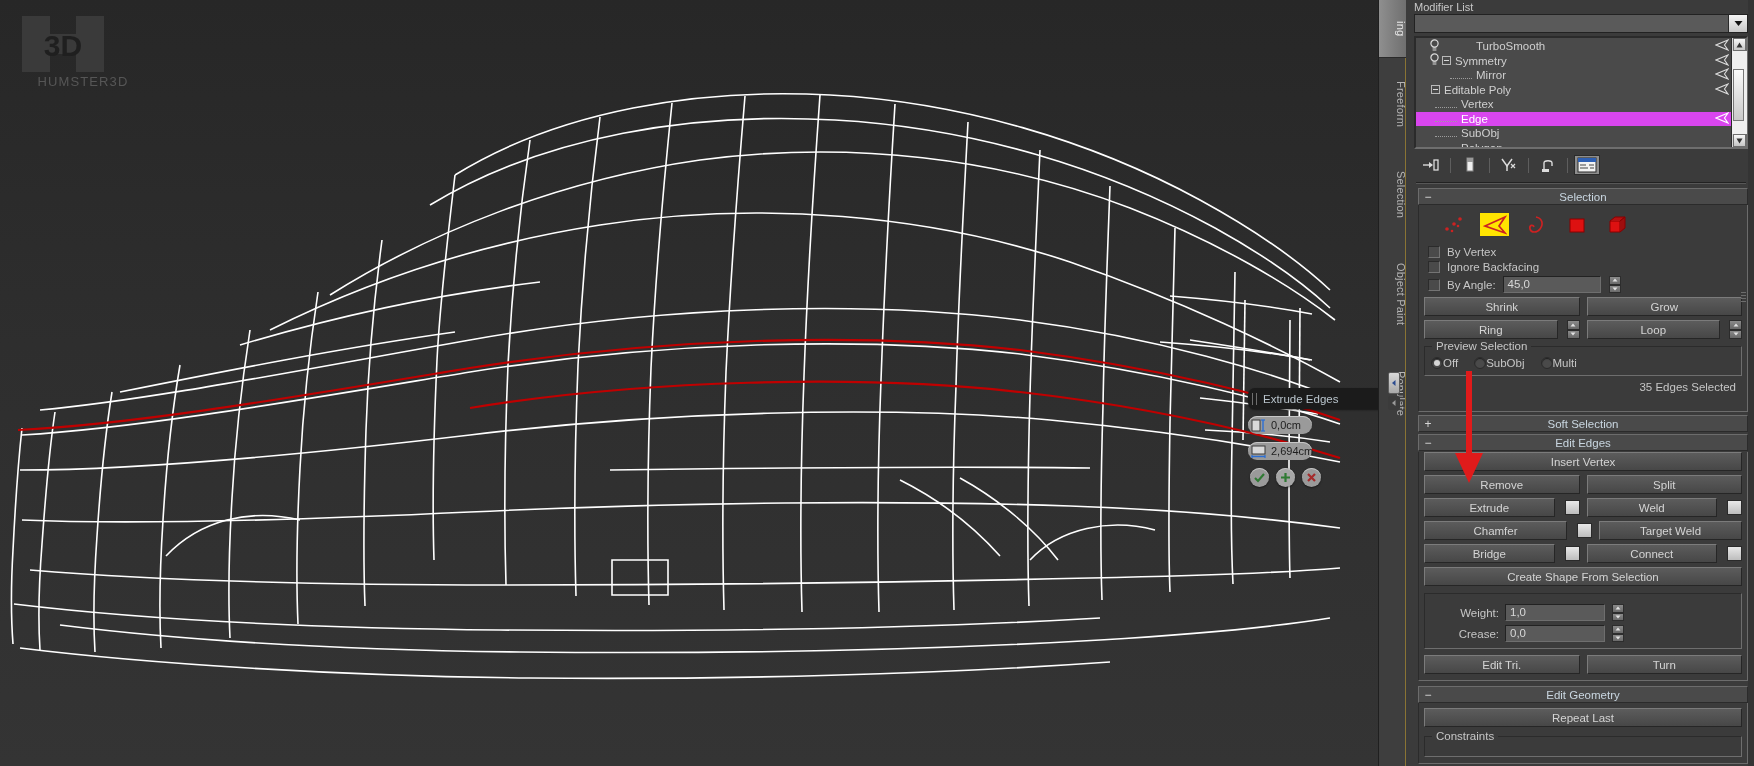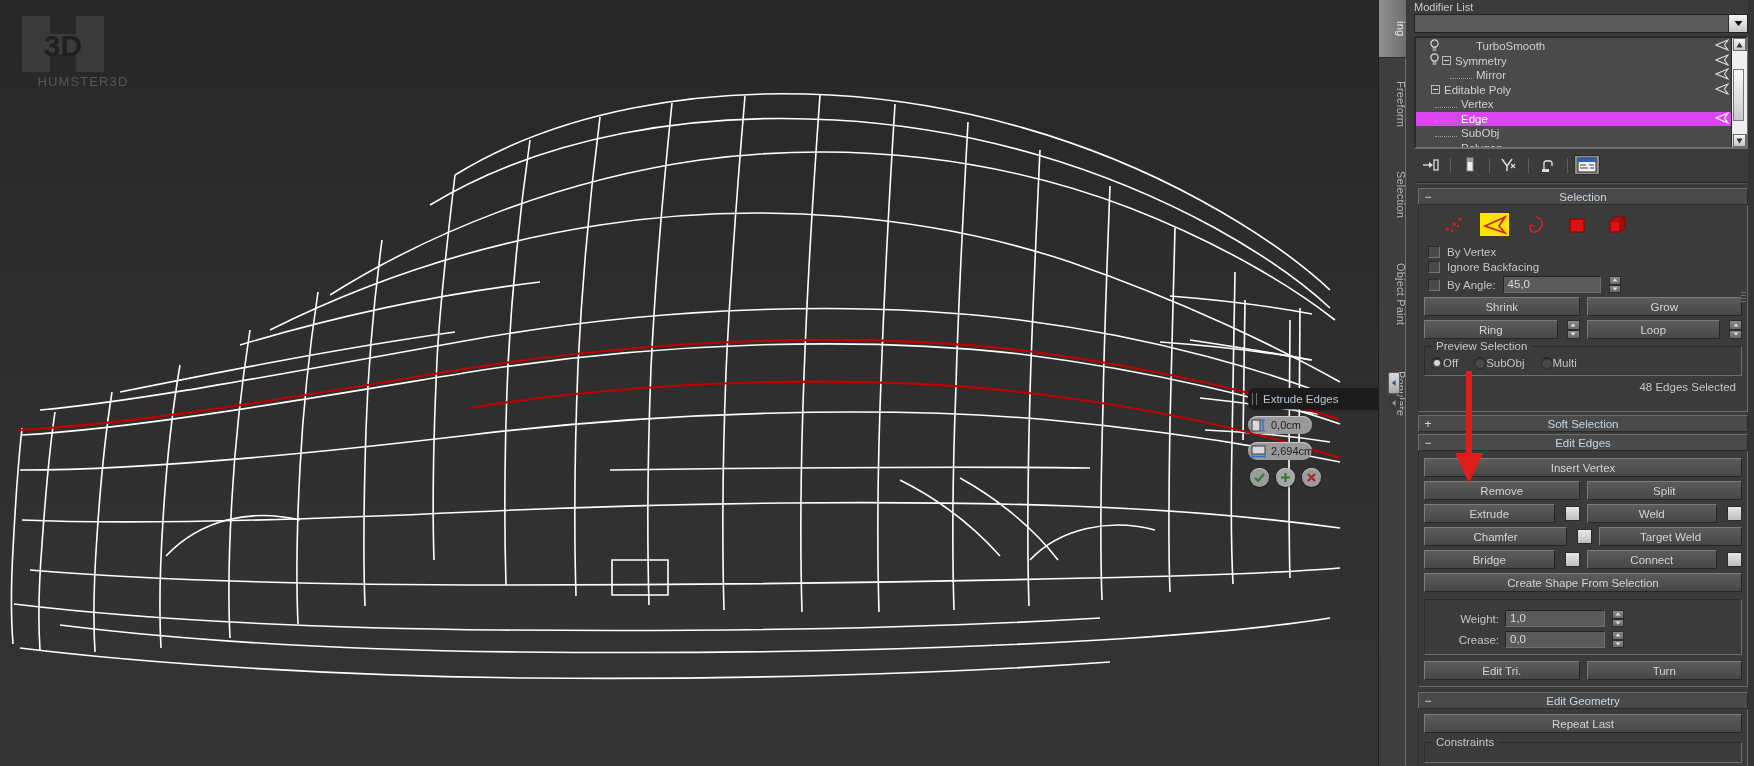--- a/index.html
+++ b/index.html
@@ -662,37 +662,37 @@
                 <span class="rdot"></span>
                 <span>SubObj</span>
               </label>
               <label class="radio">
                 <span class="rdot"></span>
                 <span>Multi</span>
               </label>
             </div>
           </div>
 
-          <div class="status-line">48 Edges Selected</div>
+          <div class="status-line">35 Edges Selected</div>
         </div>
       </div>
 
       <div class="rollout" style="margin-top:3px">
         <div class="roll-head">
           <div class="pm">+</div>
           <div class="rt">Soft Selection</div>
         </div>
       </div>
 
       <div class="rollout" style="margin-top:2px">
         <div class="roll-head">
           <div class="pm">−</div>
           <div class="rt">Edit Edges</div>
         </div>
-        <div class="roll-body" style="padding-top:6px">
+        <div class="roll-body" style="padding-top:0">
 
           <div class="btnrow" style="margin-top:1px">
             <div class="btn">Insert Vertex</div>
           </div>
 
           <div class="btnrow">
             <div class="btn">Remove</div>
             <div class="btn">Split</div>
           </div>
 

